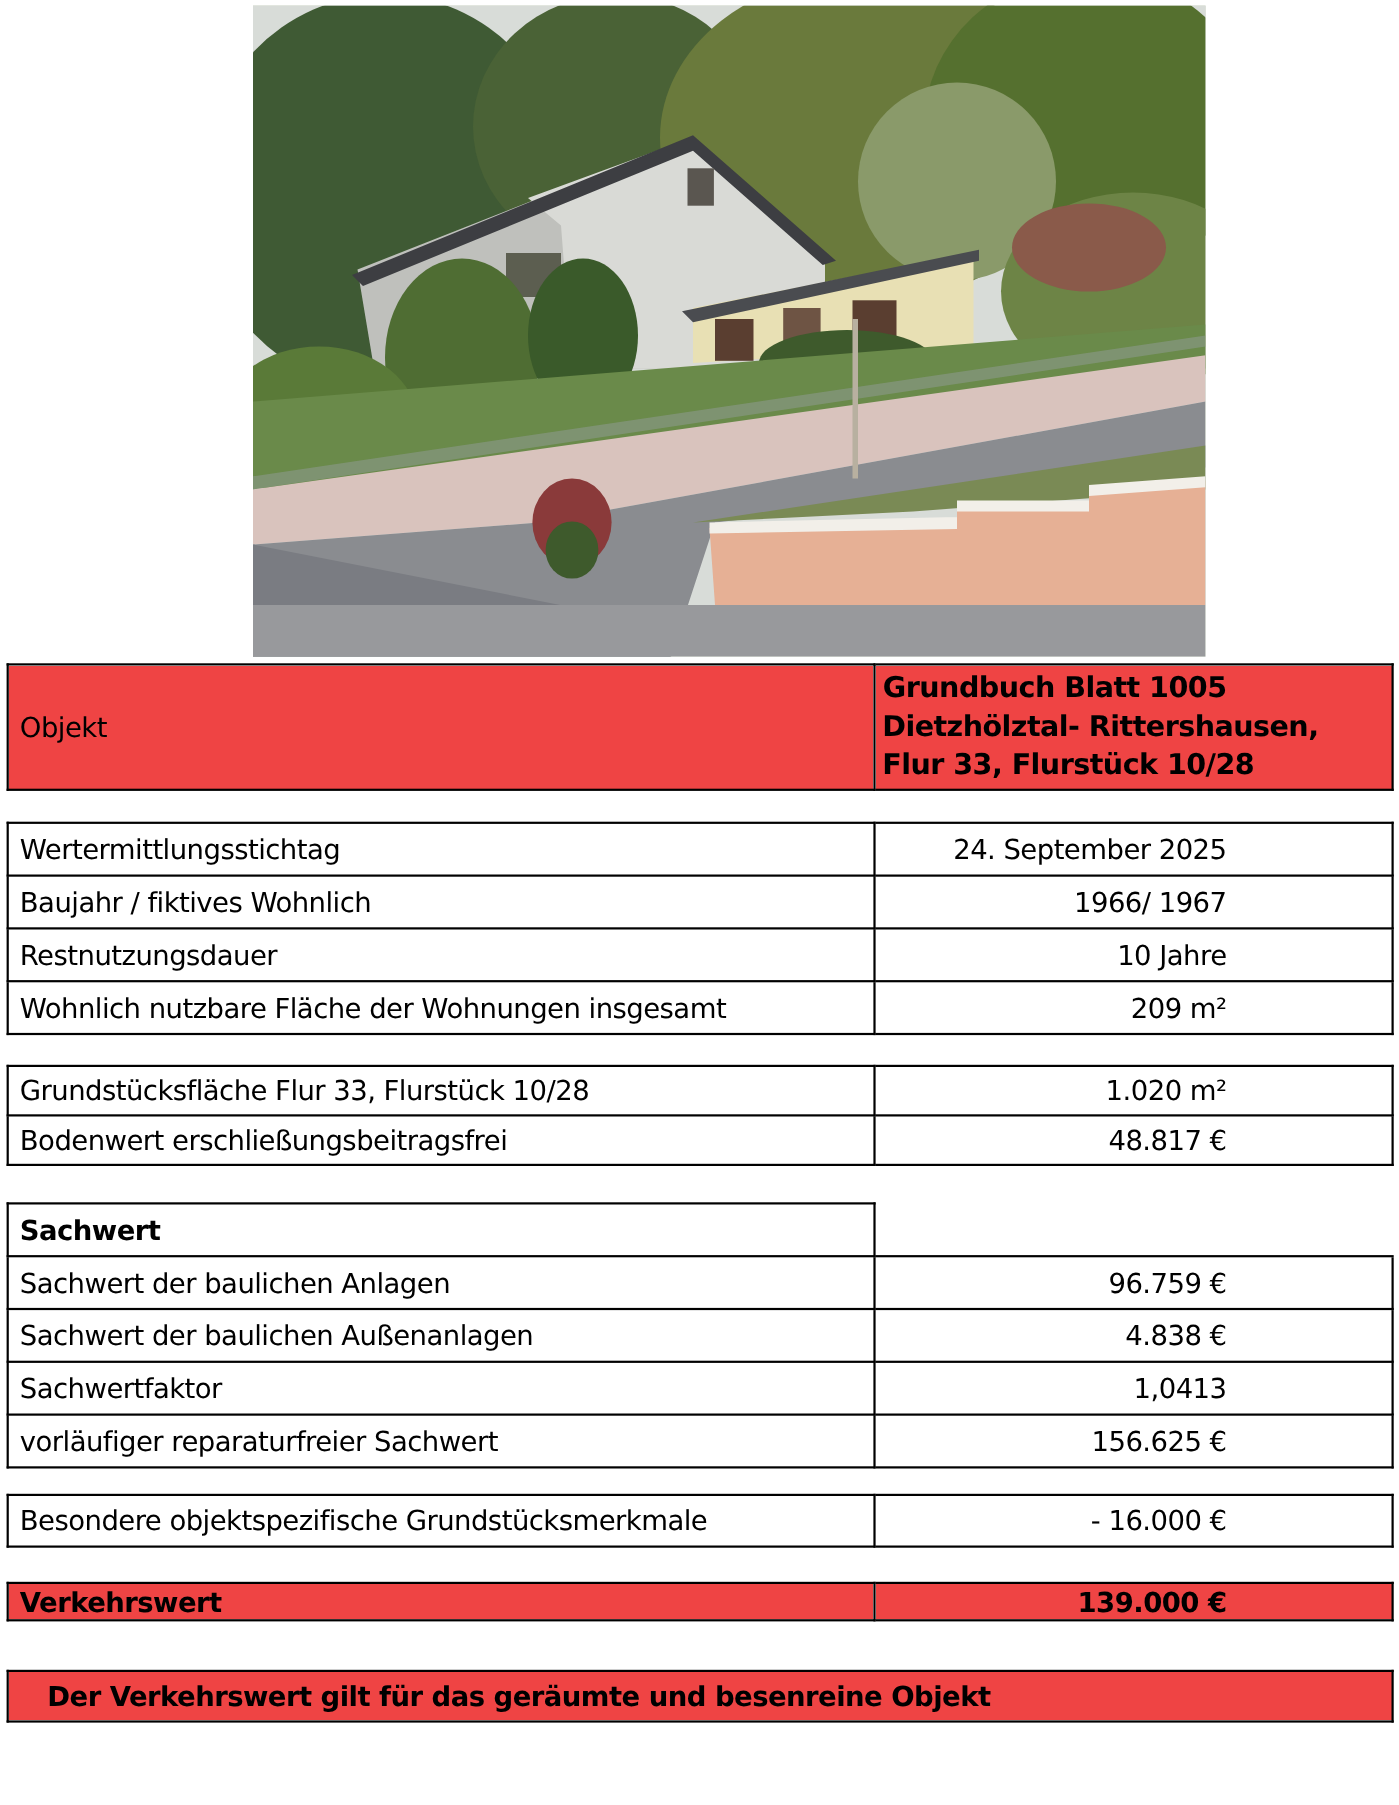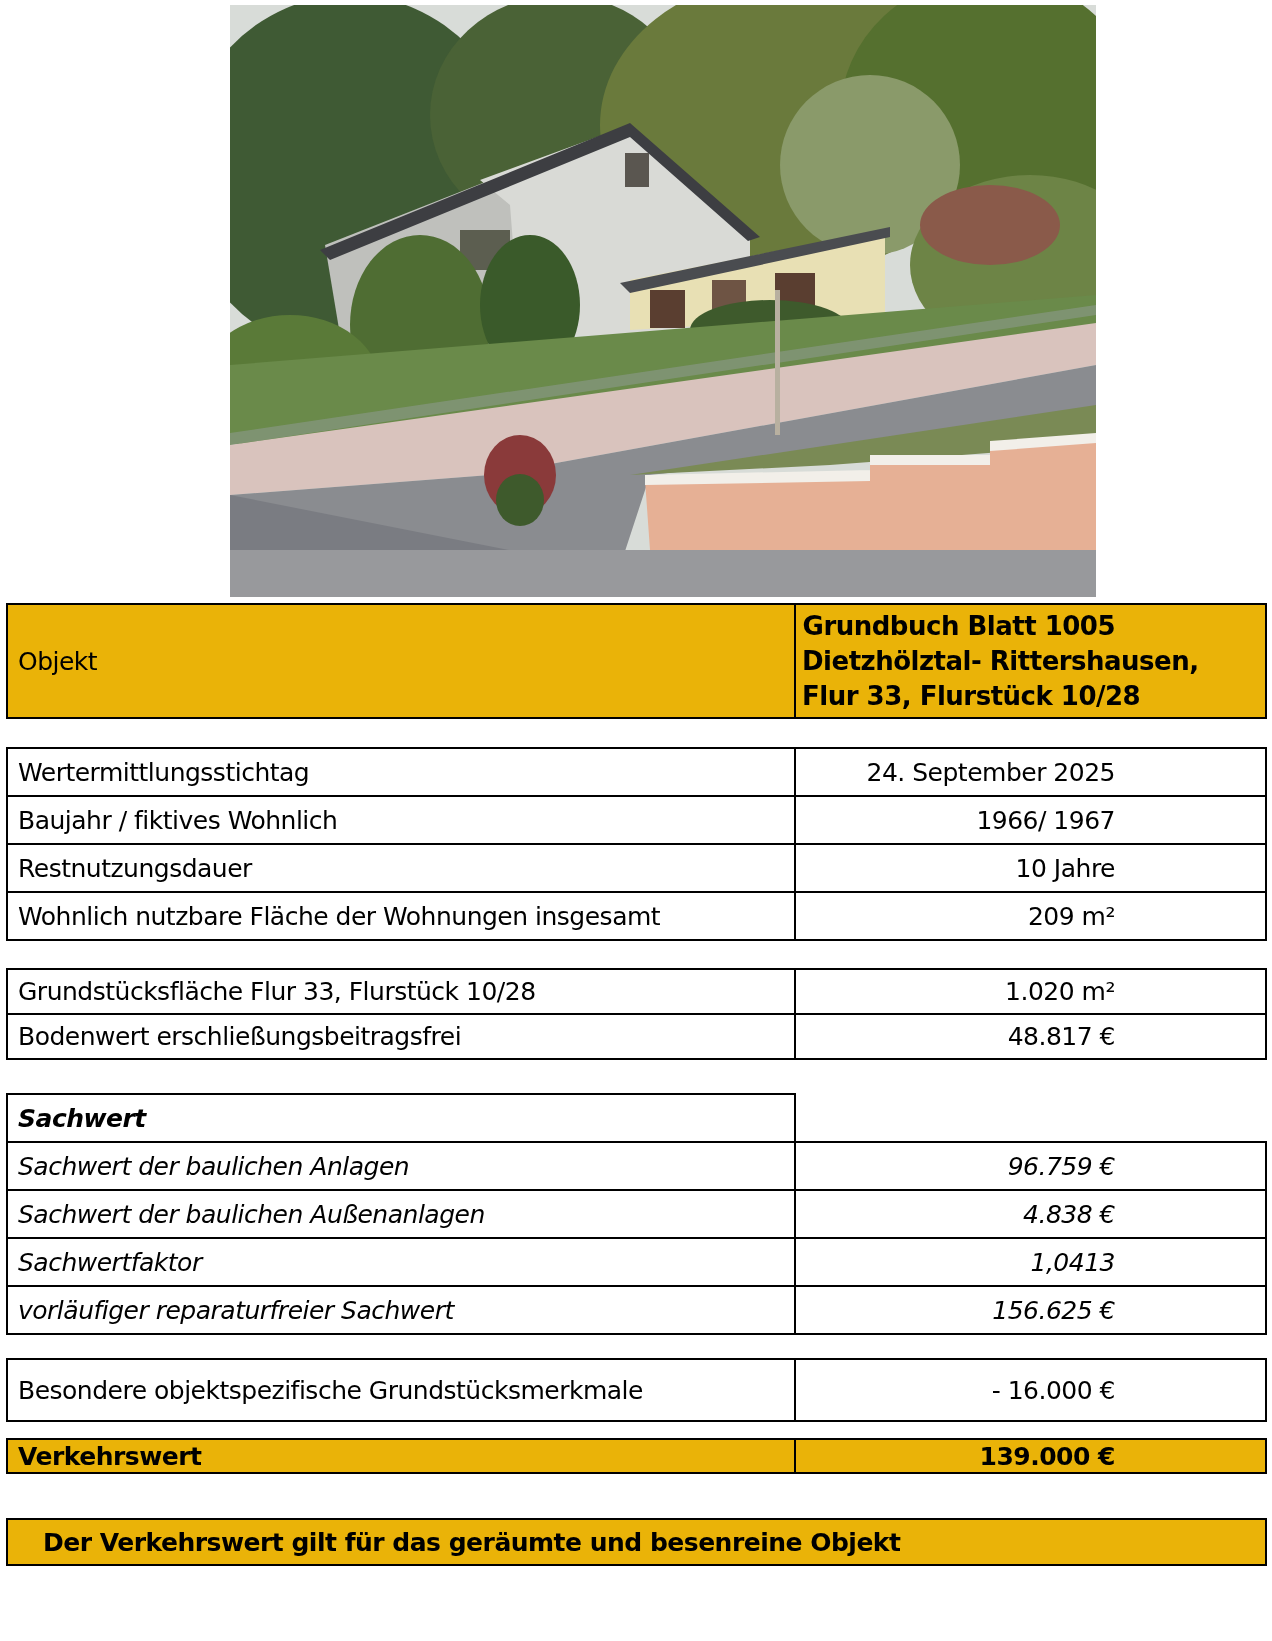--- a/index.html
+++ b/index.html
@@ -4,21 +4,21 @@
 <style>
   html, body { margin:0; padding:0; background:#ffffff; }
   body { width:1272px; height:1641px; position:relative; font-family:"DejaVu Sans", sans-serif; color:#000; overflow:hidden; }
   .photo { position:absolute; left:230px; top:5px; width:866px; height:592px; overflow:hidden; background:#c9cfc4; }
   .photo svg { display:block; width:100%; height:100%; }
   table.t { position:absolute; left:6px; width:1261px; border-collapse:collapse; table-layout:fixed; }
   table.t td { border:2px solid #000; font-size:25px; letter-spacing:-0.5px; padding:0 10px; vertical-align:middle; white-space:nowrap; overflow:hidden; }
   table.t td.l { width:766px; text-align:left; }
   table.t td.r { text-align:right; padding-right:150px; }
   table.t tr { height:48px; }
-  .blue td { background:#eab308; }
+  .blue td { background:#ef4444; }
   .b { font-weight:bold; }
   td.noborder { border-top:none !important; border-right:none !important; }
   .objekt td { height:108px; vertical-align:top; }
   .objekt td.l { }
   .objekt td.r { text-align:center; padding:2px 6px; font-weight:bold; line-height:35px; font-size:26px; }
 </style>
 </head>
 <body>
 
 <div class="photo">
@@ -110,21 +110,21 @@
     <td class="l">Grundstücksfläche Flur 33, Flurstück 10/28</td>
     <td class="r">1.020 m²</td>
   </tr>
   <tr style="height:45px;">
     <td class="l">Bodenwert erschließungsbeitragsfrei</td>
     <td class="r">48.817 €</td>
   </tr>
 </tbody>
   </table>
 
-<table class="t" style="top:1093px;font-style:italic;">
+<table class="t" style="top:1093px;">
   <tbody>
       <tr>
     <td class="l b">Sachwert</td>
     <td class="r noborder" style="border-bottom:2px solid #000;"></td>
   </tr>
   <tr>
     <td class="l">Sachwert der baulichen Anlagen</td>
     <td class="r">96.759 €</td>
   </tr>
   <tr>
@@ -137,21 +137,21 @@
   </tr>
   <tr>
     <td class="l">vorläufiger reparaturfreier Sachwert</td>
     <td class="r">156.625 €</td>
   </tr>
 </tbody>
   </table>
 
 <table class="t" style="top:1358px;">
   <tbody>
-      <tr style="height:62px;">
+      <tr style="height:47px;">
     <td class="l">Besondere objektspezifische Grundstücksmerkmale</td>
     <td class="r">- 16.000 €</td>
   </tr>
 </tbody>
   </table>
 
 <table class="t" style="top:1438px;">
   <tbody>
       <tr class="blue" style="height:34px;">
     <td class="l b">Verkehrswert</td>

